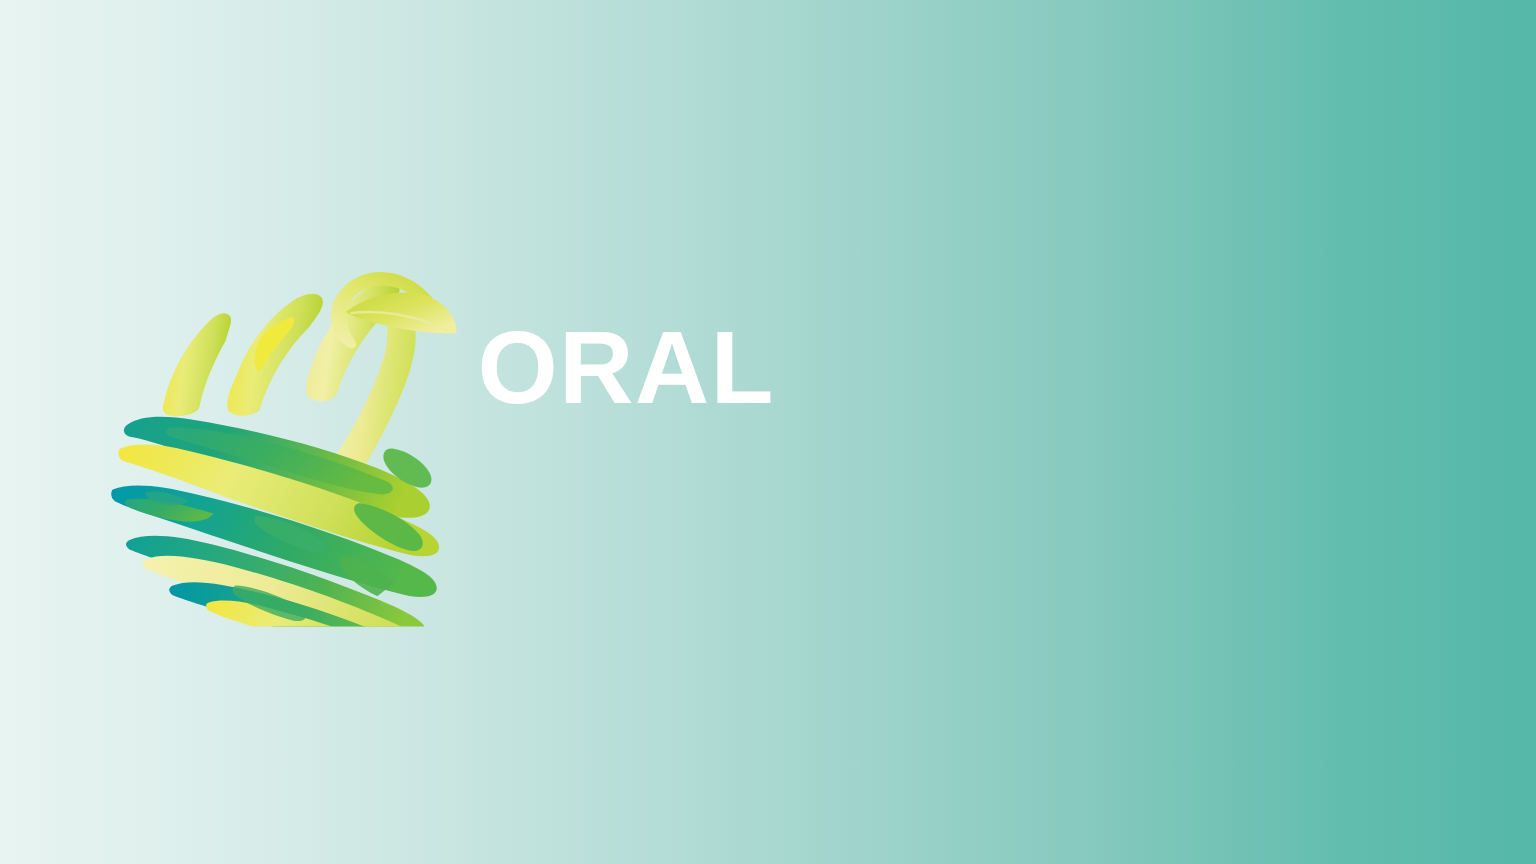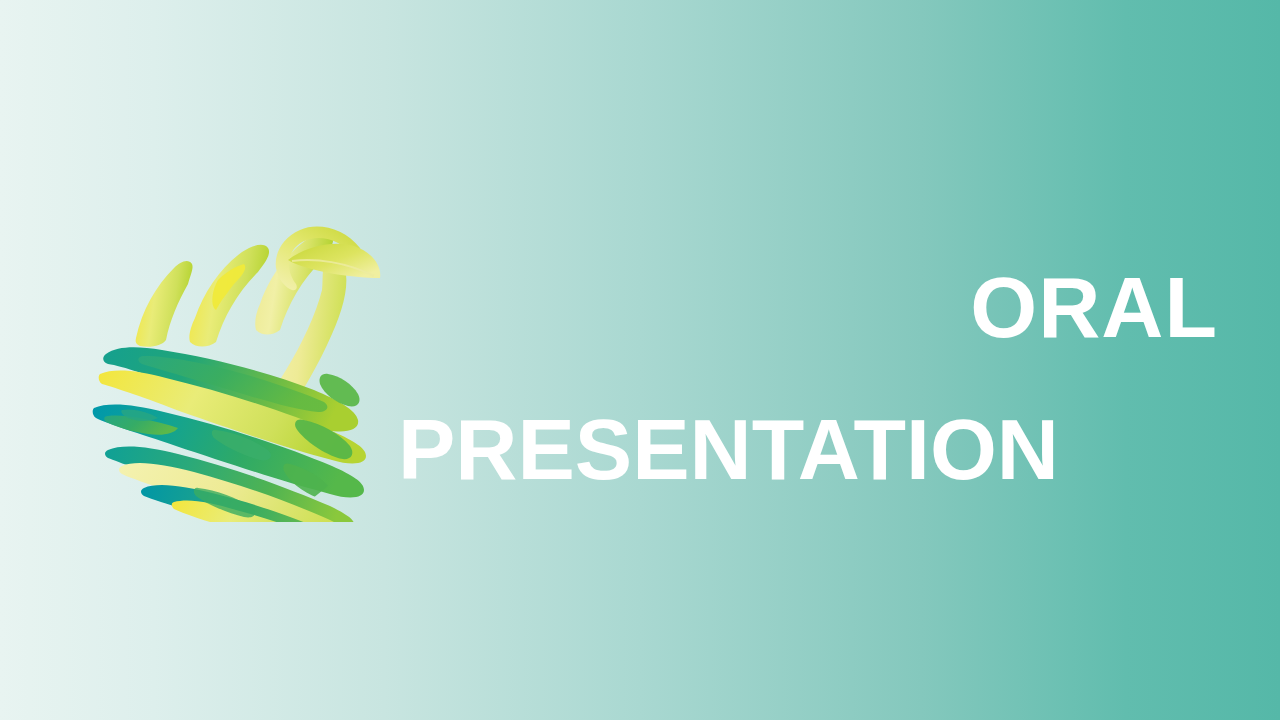--- a/index.html
+++ b/index.html
@@ -33,21 +33,21 @@
   .title-line {
     color: #ffffff;
     font-weight: bold;
     font-size: 86px;
     line-height: 142px;
     letter-spacing: 0.5px;
     white-space: nowrap;
     margin: 0;
     font-family: "Liberation Sans", sans-serif;
   }
-  #title-line-1 { letter-spacing: 1px; text-align: right; }
+  #title-line-1 { letter-spacing: 1px; }
   #title-line-2 { letter-spacing: 0px; }
 </style>
 </head>
 <body>
 
 <div id="slide">
 
   <div id="logo-mark">
     <svg viewBox="0 0 292 316" width="292" height="316" xmlns="http://www.w3.org/2000/svg">
       <defs>
@@ -158,16 +158,15 @@
 
       <path fill="url(#gStem)" d="M268,42 C252,22 226,16 208,24 C190,32 182,48 184,62 C186,74 194,82 200,84 C204,85 206,82 204,78 C198,70 194,58 200,46 C208,32 228,28 244,36 C254,41 260,48 264,54 C267,58 271,52 268,42 Z"></path>
 
       <path fill="url(#gLeaf)" d="M196,54 C214,40 242,34 262,40 C280,46 290,60 288,72 C274,72 252,70 232,66 C214,62 202,58 196,54 Z"></path>
       <path fill="none" stroke="#eceba0" stroke-width="2" opacity="0.85" d="M200,55 C224,52 254,56 282,70"></path>
     </svg>
   </div>
 
   <div id="title-block">
     <div class="title-line" id="title-line-1">ORAL</div>
-    <div class="title-line" id="title-line-2">PRESENTATION</div>
   </div>
 
 </div>
 
 </body></html>

